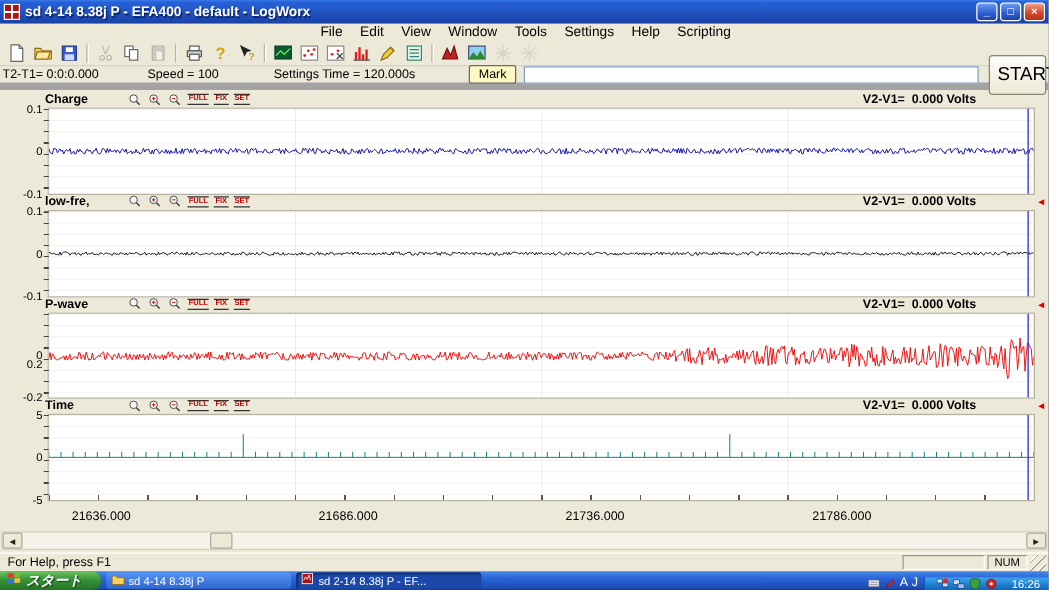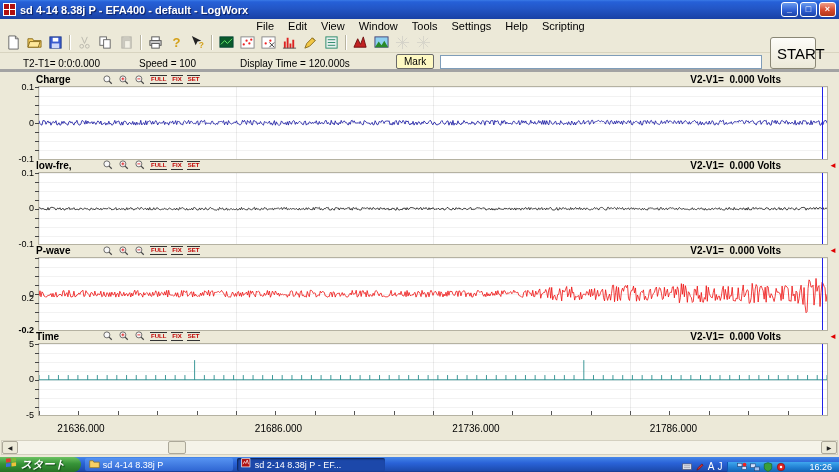--- a/index.html
+++ b/index.html
@@ -23,22 +23,22 @@
     background:#ece9d8;padding-left:2px;justify-content:center;}
   .menu-item{padding:0 7px;}
   
   .toolbar{height:20px;flex:0 0 20px;display:flex;align-items:center;padding:1px 3px;
     border-bottom:1px solid #d8d4c0;background:#ece9d8;}
   .tb-btn{width:21px;height:18px;display:flex;align-items:center;justify-content:center;}
   .tb-btn svg{width:15px;height:15px;}
   .tb-btn.disabled{opacity:.38;filter:grayscale(1);}
   .tb-sep{width:2px;height:15px;margin:0 3px;border-left:1px solid #b8b4a0;border-right:1px solid #fff;}
   
-  .controlbar{height:19px;flex:0 0 19px;display:flex;align-items:flex-end;font-size:10px;color:#000;
-    padding:0 23px;gap:6px;border-bottom:3px solid #a3a3a3;}
+  .controlbar{height:19px;flex:0 0 19px;display:flex;align-items:center;font-size:10px;color:#000;
+    padding:0 2px;gap:6px;border-bottom:6px solid #a3a3a3;}
   .cb-text{white-space:nowrap;}
   .cb-t2t1{width:110px;}
   .cb-speed{width:95px;}
   .cb-disp{width:150px;}
   .mark-btn{height:15px;font-size:10px;padding:0 7px;background:#fef9c3;border:1px solid #6a6a6a;
     border-radius:2px;font-family:inherit;}
   .mark-input{flex:1;height:14px;border:1px solid #7f9db9;background:#fff;font-size:10px;padding:0 2px;}
   .start-btn{height:32px;width:46px;font-size:15px;background:linear-gradient(#fdfcf8,#ece9d8);
     border:1px solid #8a8775;border-radius:3px;font-family:inherit;margin-left:2px;}
   
@@ -96,21 +96,21 @@
     background:linear-gradient(#5693f2,#2f66d2);border-radius:2px;font-size:9px;
     white-space:nowrap;overflow:hidden;}
   .task-btn.active{background:#1c48aa;box-shadow:inset 1px 1px 2px rgba(0,0,0,.55);}
   .task-btn svg{flex:0 0 auto;}
   .tb-right{margin-left:auto;display:flex;align-items:center;}
   .ime{display:flex;align-items:center;gap:3px;padding:0 5px;font-size:10px;}
   .tray{display:flex;align-items:center;gap:3px;padding:0 7px 0 9px;font-size:9px;
     background:linear-gradient(#3fa8ee,#1f7cd0 60%,#1565b4);border-left:1px solid #0f55b4;}
   .tray-icon,.ime-icon{width:10px;height:10px;display:flex;align-items:center;justify-content:center;}
   .tray-icon svg,.ime-icon svg{width:10px;height:10px;}
-  .clock{margin-left:20px;}
+  .clock{margin-left:8px;}
 </style>
 </head>
 <body>
 
 <div class="window">
 
   <div class="titlebar">
     <div class="appicon"></div>
     <div class="title">sd 4-14 8.38j P - EFA400 - default - LogWorx</div>
     <div class="winbtns">
@@ -253,21 +253,21 @@
       <div class="tb-btn disabled">
         <svg viewBox="0 0 16 16" xmlns="http://www.w3.org/2000/svg">
           <path d="M8 1v14M1 8h14M3 3l10 10M13 3L3 13" stroke="#d8a8c8"></path>
         </svg>
       </div>
     </div>
 
   <div class="controlbar">
     <span class="cb-text cb-t2t1">T2-T1= 0:0:0.000</span>
     <span class="cb-text cb-speed">Speed  =   100</span>
-    <span class="cb-text cb-disp">Display Time = 120.000s</span>
+    <span class="cb-text cb-disp">Settings Time = 120.000s</span>
     <button class="mark-btn">Mark</button>
     <input class="mark-input" value="" style="">
     <button class="start-btn">START</button>
   </div>
 
   <div class="channels">
       <div class="channel">
         <div class="ch-header">
           <span class="ch-label">Charge</span>
           <span class="ch-tools">
@@ -395,21 +395,21 @@
             <span class="tool">
               <span class="tool-text">SET</span>
             </span>
           </span>
           <span class="ch-meas"><span>V2-V1=</span><span>&nbsp;&nbsp;0.000 Volts</span></span>
           <span class="ch-marker">◄</span>
         </div>
         <div class="ch-plot">
           <span class="ylab" style="top: 0%; margin-top: 40px;">0.2</span>
           <span class="ylab" style="top: 50%;">0</span>
-          <span class="ylab" style="top: 100%; font-weight: bold;">-0.2</span>
+          <span class="ylab" style="top: 100%;">-0.2</span>
           <div class="ytick-strip"></div>
           <svg viewBox="0 0 790 70" preserveAspectRatio="none">
             <polyline points="0,37.3 1,32.1 2,38.0 3,33.1 4,34.3 5,37.2 6,37.5 7,38.5 8,37.3 9,36.8 10,36.4 11,36.3 12,34.8 13,38.1 14,34.6 15,38.2 16,36.6 17,33.6 18,38.3 19,37.1 20,35.9 21,35.7 22,35.8 23,37.4 24,32.2 25,32.0 26,37.3 27,35.3 28,33.9 29,38.0 30,31.6 31,34.7 32,38.2 33,38.0 34,37.6 35,32.5 36,37.9 37,37.7 38,36.1 39,35.9 40,34.2 41,35.6 42,33.1 43,32.5 44,31.5 45,37.7 46,37.2 47,32.0 48,34.0 49,34.6 50,35.7 51,38.2 52,34.1 53,33.8 54,35.5 55,37.0 56,32.4 57,36.4 58,37.2 59,34.8 60,35.7 61,35.9 62,32.5 63,38.0 64,37.1 65,33.2 66,37.1 67,37.9 68,34.0 69,34.5 70,37.8 71,33.8 72,37.7 73,33.4 74,35.9 75,36.1 76,33.4 77,38.3 78,35.2 79,34.5 80,38.1 81,32.6 82,34.5 83,36.9 84,36.8 85,33.6 86,37.1 87,35.3 88,34.8 89,37.3 90,35.4 91,33.9 92,38.2 93,34.4 94,37.2 95,33.7 96,31.5 97,35.6 98,32.9 99,31.8 100,36.8 101,34.7 102,34.8 103,36.0 104,38.3 105,33.8 106,36.3 107,34.8 108,33.8 109,34.7 110,36.9 111,34.0 112,37.0 113,37.6 114,33.5 115,36.6 116,34.9 117,32.1 118,33.9 119,37.9 120,33.0 121,37.1 122,35.0 123,33.6 124,34.5 125,36.4 126,33.0 127,36.3 128,31.7 129,38.2 130,31.6 131,36.0 132,36.2 133,36.4 134,36.4 135,37.2 136,36.8 137,34.0 138,37.6 139,34.0 140,38.3 141,38.2 142,37.0 143,31.8 144,37.3 145,32.0 146,32.7 147,33.8 148,32.1 149,37.5 150,36.7 151,35.7 152,33.6 153,33.1 154,38.2 155,33.1 156,37.3 157,35.5 158,37.1 159,37.6 160,37.0 161,37.6 162,34.3 163,36.8 164,33.7 165,36.7 166,32.1 167,33.2 168,33.4 169,36.1 170,31.6 171,37.3 172,33.2 173,32.5 174,32.2 175,37.4 176,33.7 177,33.7 178,33.6 179,33.1 180,32.8 181,33.7 182,33.1 183,31.7 184,33.2 185,34.3 186,36.4 187,38.0 188,32.8 189,37.3 190,38.1 191,38.0 192,38.4 193,35.9 194,33.3 195,35.1 196,37.6 197,34.7 198,37.6 199,33.5 200,32.8 201,37.3 202,34.1 203,37.7 204,33.4 205,36.6 206,35.1 207,34.7 208,33.4 209,36.3 210,32.1 211,38.4 212,32.1 213,34.7 214,32.4 215,34.7 216,36.5 217,38.1 218,32.4 219,33.4 220,32.6 221,33.2 222,36.9 223,36.1 224,37.5 225,37.2 226,34.3 227,36.6 228,35.4 229,31.8 230,36.2 231,32.4 232,38.4 233,35.9 234,32.4 235,34.1 236,36.0 237,32.3 238,34.1 239,36.0 240,34.3 241,37.4 242,34.8 243,36.1 244,35.4 245,36.1 246,35.8 247,36.1 248,35.9 249,38.4 250,35.9 251,37.0 252,32.8 253,32.2 254,32.6 255,37.5 256,37.2 257,36.4 258,32.9 259,35.4 260,34.9 261,38.5 262,33.4 263,32.0 264,37.0 265,36.1 266,37.9 267,37.1 268,38.4 269,32.8 270,35.8 271,37.9 272,31.6 273,31.7 274,32.5 275,34.7 276,34.2 277,34.5 278,38.3 279,37.1 280,36.1 281,37.0 282,32.5 283,34.2 284,32.8 285,33.1 286,33.7 287,37.1 288,37.2 289,38.4 290,37.6 291,37.8 292,33.8 293,33.7 294,38.1 295,33.1 296,33.7 297,38.3 298,35.9 299,34.7 300,34.7 301,34.2 302,37.6 303,36.0 304,33.8 305,36.6 306,34.8 307,36.6 308,38.0 309,38.2 310,37.8 311,35.8 312,34.4 313,36.2 314,31.7 315,35.5 316,35.1 317,35.0 318,31.6 319,38.2 320,37.5 321,34.8 322,32.1 323,37.7 324,32.3 325,32.0 326,34.9 327,33.6 328,38.1 329,31.9 330,36.0 331,37.8 332,35.7 333,36.9 334,37.5 335,34.5 336,36.8 337,32.6 338,31.9 339,32.8 340,35.2 341,37.1 342,34.8 343,34.4 344,37.8 345,37.3 346,37.2 347,38.0 348,37.9 349,38.2 350,37.4 351,37.2 352,35.1 353,31.7 354,37.1 355,36.0 356,36.2 357,33.9 358,37.4 359,36.6 360,35.6 361,34.4 362,35.9 363,32.6 364,36.3 365,37.1 366,37.1 367,33.0 368,37.9 369,31.8 370,37.3 371,33.7 372,36.6 373,36.9 374,35.8 375,36.4 376,34.5 377,33.6 378,38.3 379,35.9 380,32.6 381,33.3 382,34.8 383,37.8 384,31.7 385,35.5 386,33.8 387,34.5 388,38.4 389,35.6 390,33.4 391,38.0 392,33.7 393,31.6 394,33.5 395,36.6 396,34.0 397,32.7 398,33.2 399,35.4 400,36.7 401,32.6 402,37.6 403,33.1 404,34.7 405,38.2 406,35.3 407,37.2 408,33.5 409,37.5 410,32.2 411,36.5 412,32.4 413,32.9 414,32.7 415,35.6 416,36.5 417,36.4 418,32.8 419,32.4 420,37.7 421,32.2 422,32.5 423,37.1 424,33.6 425,32.6 426,32.0 427,32.7 428,38.0 429,34.5 430,34.7 431,34.1 432,37.4 433,34.1 434,38.3 435,38.1 436,34.9 437,34.6 438,37.1 439,33.4 440,31.5 441,32.6 442,33.8 443,32.8 444,32.8 445,35.9 446,37.5 447,35.2 448,37.9 449,33.7 450,37.2 451,35.0 452,37.2 453,35.0 454,33.2 455,36.6 456,34.7 457,36.6 458,32.4 459,36.1 460,31.9 461,35.3 462,35.7 463,37.7 464,32.1 465,35.1 466,32.0 467,32.2 468,34.3 469,35.5 470,33.8 471,34.7 472,33.8 473,32.9 474,35.0 475,33.9 476,31.5 477,33.8 478,33.0 479,34.0 480,33.5 481,36.5 482,37.0 483,37.4 484,38.4 485,38.3 486,33.6 487,32.8 488,32.1 489,37.6 490,31.6 491,32.8 492,34.6 493,34.4 494,37.1 495,31.6 496,37.8 497,37.8 498,32.4 499,35.6 500,35.0 501,31.9 502,30.3 503,39.4 504,35.3 505,34.9 506,33.6 507,33.7 508,30.8 509,33.2 510,38.8 511,31.4 512,28.9 513,39.4 514,28.8 515,40.9 516,37.6 517,36.3 518,40.0 519,41.3 520,35.8 521,35.6 522,30.0 523,34.2 524,42.0 525,31.3 526,33.0 527,33.0 528,30.5 529,27.9 530,38.1 531,35.2 532,30.7 533,38.5 534,28.3 535,34.4 536,33.7 537,41.2 538,37.4 539,38.3 540,37.2 541,36.8 542,40.9 543,33.6 544,40.2 545,36.6 546,35.3 547,35.6 548,36.4 549,32.8 550,33.4 551,36.4 552,30.8 553,38.0 554,30.4 555,36.9 556,35.9 557,29.9 558,40.8 559,36.1 560,31.6 561,37.4 562,36.9 563,33.8 564,31.8 565,30.5 566,38.9 567,42.0 568,31.1 569,36.9 570,41.5 571,38.0 572,35.3 573,41.3 574,34.6 575,26.8 576,26.6 577,42.8 578,34.0 579,27.9 580,41.9 581,28.8 582,38.7 583,41.5 584,32.2 585,29.5 586,32.6 587,28.2 588,27.0 589,29.0 590,26.6 591,39.7 592,41.6 593,34.2 594,31.6 595,31.6 596,27.5 597,34.3 598,29.3 599,42.3 600,36.2 601,38.7 602,41.7 603,34.0 604,32.8 605,33.7 606,31.2 607,40.8 608,37.4 609,40.8 610,41.3 611,38.0 612,31.8 613,30.4 614,39.9 615,36.7 616,34.7 617,33.5 618,29.9 619,28.4 620,37.6 621,33.0 622,29.0 623,30.0 624,34.4 625,40.6 626,39.7 627,28.7 628,37.3 629,33.7 630,30.5 631,38.2 632,34.6 633,33.5 634,33.8 635,28.4 636,28.0 637,39.0 638,30.7 639,35.8 640,28.2 641,30.9 642,43.9 643,38.8 644,25.1 645,35.5 646,25.6 647,38.0 648,27.1 649,31.6 650,43.4 651,33.0 652,34.2 653,37.6 654,38.7 655,43.5 656,42.5 657,30.6 658,30.8 659,36.5 660,27.5 661,39.6 662,36.5 663,43.0 664,33.7 665,42.7 666,43.4 667,38.7 668,40.4 669,27.1 670,42.4 671,28.6 672,34.5 673,37.1 674,38.6 675,39.0 676,33.5 677,29.9 678,41.6 679,35.7 680,40.6 681,37.5 682,37.2 683,41.6 684,38.1 685,31.1 686,27.6 687,40.4 688,30.7 689,36.3 690,40.8 691,27.8 692,40.0 693,37.0 694,37.2 695,28.7 696,41.6 697,41.7 698,42.3 699,39.2 700,40.1 701,29.1 702,39.9 703,41.4 704,42.0 705,32.8 706,26.4 707,38.1 708,36.6 709,33.4 710,31.1 711,31.9 712,44.4 713,43.6 714,38.9 715,24.8 716,32.6 717,43.8 718,30.4 719,26.0 720,27.8 721,43.1 722,33.6 723,28.2 724,27.4 725,29.7 726,32.2 727,40.3 728,28.6 729,43.3 730,27.6 731,28.3 732,36.4 733,39.0 734,34.9 735,36.7 736,39.5 737,42.6 738,37.7 739,29.7 740,33.6 741,33.0 742,34.3 743,34.7 744,41.7 745,27.5 746,40.3 747,31.3 748,27.1 749,27.5 750,28.5 751,30.1 752,42.0 753,41.6 754,42.5 755,27.4 756,37.0 757,35.3 758,42.2 759,32.4 760,33.9 761,44.4 762,39.8 763,31.8 764,26.6 765,38.4 766,45.5 767,28.9 768,46.2 769,53.6 770,52.6 771,30.0 772,21.4 773,23.1 774,28.5 775,28.2 776,26.6 777,46.1 778,36.4 779,20.0 780,32.6 781,28.3 782,27.0 783,47.5 784,34.0 785,23.9 786,25.0 787,27.6 788,29.2 789,42.5 790,35.5" fill="none" stroke="#ee1111" stroke-width="0.8"></polyline>
           </svg>
           <div class="cursor-line" style="left: 99.4%;"></div>
         </div>
       </div>
       <div class="channel">
         <div class="ch-header">
           <span class="ch-label">Time</span>
@@ -472,20 +472,26 @@
   </div>
 
   <div class="hscroll">
     <div class="scroll-btn">◀</div>
     <div class="scroll-track">
       <div class="scroll-thumb"></div>
     </div>
     <div class="scroll-btn">▶</div>
   </div>
 
+  <div class="statusbar">
+    <span class="sb-main">For Help, press F1</span>
+    <span class="sb-cell sb-blank"></span>
+    <span class="sb-cell">NUM</span>
+    <span class="sb-grip"></span>
+  </div>
 
   <div class="taskbar">
     <div class="start-button">
       <span class="flag"><svg viewBox="0 0 14 12" width="13" height="11">
             <rect x="1" y="1" width="5" height="4" fill="#e23a2e" transform="skewY(-6)"></rect>
             <rect x="7" y="1" width="5" height="4" fill="#7fba36" transform="skewY(-6)"></rect>
             <rect x="1" y="6" width="5" height="4" fill="#3a6fe2" transform="skewY(-6)"></rect>
             <rect x="7" y="6" width="5" height="4" fill="#f0c23a" transform="skewY(-6)"></rect>
           </svg></span>
       <span>スタート</span>

